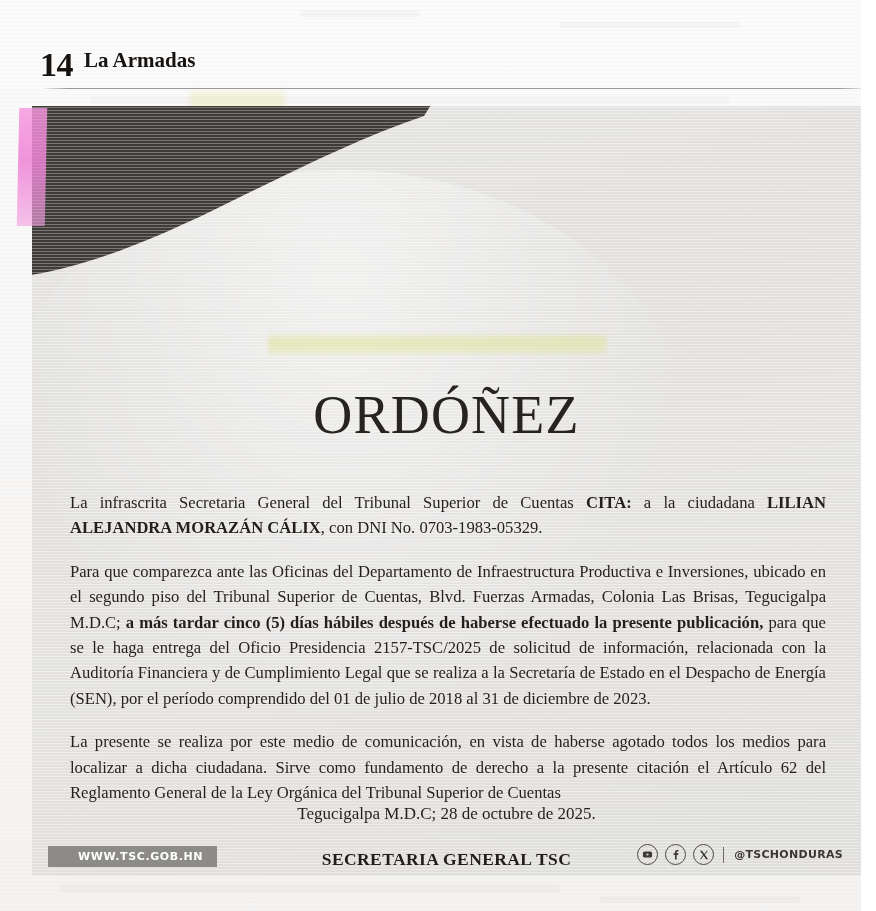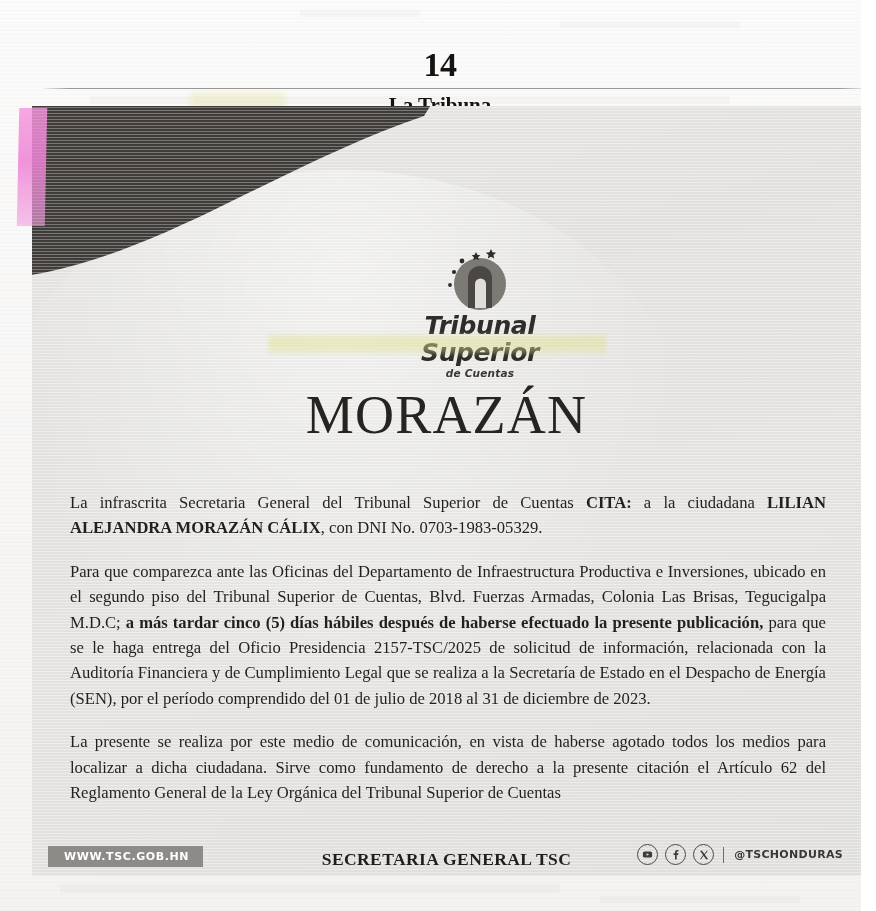--- a/index.html
+++ b/index.html
@@ -33,24 +33,23 @@
   }
 
   
   .page-header {
     position: absolute;
     left: 40px;
     top: 48px;
     width: 800px;
     height: 36px;
     display: flex;
-    align-items: center;
+    align-items: flex-start;
     gap: 11px;
     color: #15120f;
-    flex-direction: column;
   }
   .folio {
     font-family: "Liberation Serif", serif;
     font-weight: bold;
     font-size: 34px;
     letter-spacing: -0.5px;
     line-height: 1;
   }
   .masthead {
     font-family: "Liberation Serif", serif;
@@ -234,21 +233,21 @@
   .ad-url {
     position: absolute;
     left: 16px;
     top: 740px;
     background: #8d8b88;
     color: #ffffff;
     font-family: "DejaVu Sans", sans-serif;
     font-weight: bold;
     font-size: 11px;
     letter-spacing: 0.6px;
-    padding: 4px 14px 4px 16px;
+    padding: 4px 14px 4px 30px;
   }
   .ad-social {
     position: absolute;
     right: 18px;
     top: 738px;
     display: flex;
     align-items: center;
     gap: 7px;
   }
   .soc {
@@ -294,61 +293,45 @@
 <div class="bleed" style="left:300px;top:10px;width:120px;height:7px;"></div>
 <div class="bleed" style="left:560px;top:22px;width:180px;height:6px;"></div>
 <div class="bleed" style="left:90px;top:96px;width:640px;height:8px;"></div>
 <div class="bleed" style="left:60px;top:884px;width:500px;height:9px;"></div>
 <div class="bleed" style="left:600px;top:896px;width:200px;height:7px;"></div>
 
 <div class="yellow-mark-2"></div>
 
 <div class="page-header">
   <span class="folio">14</span>
-  <span class="masthead">La Tribuna</span>
+  <span class="masthead">La Armadas</span>
 </div>
 <div class="header-rule"></div>
 
 <div class="ad">
   <div class="ad-dome"></div>
 
   <div class="ad-swoosh">
     <svg width="420" height="205" viewBox="0 0 420 205" xmlns="http://www.w3.org/2000/svg">
       <path d="M0,0 L0,176 C60,168 130,140 210,100 C280,66 340,36 400,16 L410,0 Z" fill="#403c39"></path>
     </svg>
   </div>
 
   <div class="ad-grain"></div>
 
-  <div class="ad-logo">
-    <svg class="logo-emblem" viewBox="0 0 180 66" xmlns="http://www.w3.org/2000/svg">
-      <circle cx="90" cy="38" r="26" fill="#7d7a76"></circle>
-      <path d="M78,62 L78,32 A12,12 0 0 1 102,32 L102,62 Z" fill="#4a4744"></path>
-      <path d="M85,62 L85,38 A5.5,5.5 0 0 1 96,38 L96,62 Z" fill="#dfdedb"></path>
-      <g fill="#2e2b28">
-        <path d="M101,3 l1.5,3.3 3.6,0.4 -2.7,2.4 0.8,3.5 -3.2,-1.8 -3.2,1.8 0.8,-3.5 -2.7,-2.4 3.6,-0.4 Z"></path>
-        <path d="M86,6 l1.3,2.8 3,0.4 -2.2,2 0.6,3 -2.7,-1.5 -2.7,1.5 0.6,-3 -2.2,-2 3,-0.4 Z"></path>
-        <circle cx="72" cy="15" r="2.4"></circle>
-        <circle cx="64" cy="26" r="2.1"></circle>
-        <circle cx="60" cy="39" r="1.9"></circle>
-      </g>
-    </svg>
-    <div class="logo-word1">Tribunal</div>
-    <div class="logo-word2">Superior</div>
-    <div class="logo-sub">de Cuentas</div>
-  </div>
-
-  <div class="ad-title">MORAZÁN</div>
+
+  <div class="ad-title">ORDÓÑEZ</div>
 
   <div class="ad-body">
     <p><span>La infrascrita Secretaria General del Tribunal Superior de Cuentas </span><b>CITA:</b><span> a la ciudadana </span><b>LILIAN ALEJANDRA MORAZÁN CÁLIX</b><span>, con DNI No. 0703-1983-05329.</span></p>
     <p><span>Para que comparezca ante las Oficinas del Departamento de Infraestructura Productiva e Inversiones, ubicado en el segundo piso del Tribunal Superior de Cuentas, Blvd. Fuerzas Armadas, Colonia Las Brisas, Tegucigalpa M.D.C; </span><b>a más tardar cinco (5) días hábiles después de haberse efectuado la presente publicación,</b><span> para que se le haga entrega del Oficio Presidencia 2157-TSC/2025 de solicitud de información, relacionada con la Auditoría Financiera y de Cumplimiento Legal que se realiza a la Secretaría de Estado en el Despacho de Energía (SEN), por el período comprendido del 01 de julio de 2018 al 31 de diciembre de 2023.</span></p>
     <p>La presente se realiza por este medio de comunicación, en vista de haberse agotado todos los medios para localizar a dicha ciudadana. Sirve como fundamento de derecho a la presente citación el Artículo 62 del Reglamento General de la Ley Orgánica del Tribunal Superior de Cuentas</p>
   </div>
 
+  <div class="ad-place">Tegucigalpa M.D.C; 28 de octubre de 2025.</div>
 
   <div class="ad-sign">
     <div>SECRETARIA GENERAL TSC</div>
   </div>
 
   <div class="ad-url">WWW.TSC.GOB.HN</div>
 
   <div class="ad-social">
     <span class="soc">
       <svg width="11" height="11" viewBox="0 0 24 24" xmlns="http://www.w3.org/2000/svg">

